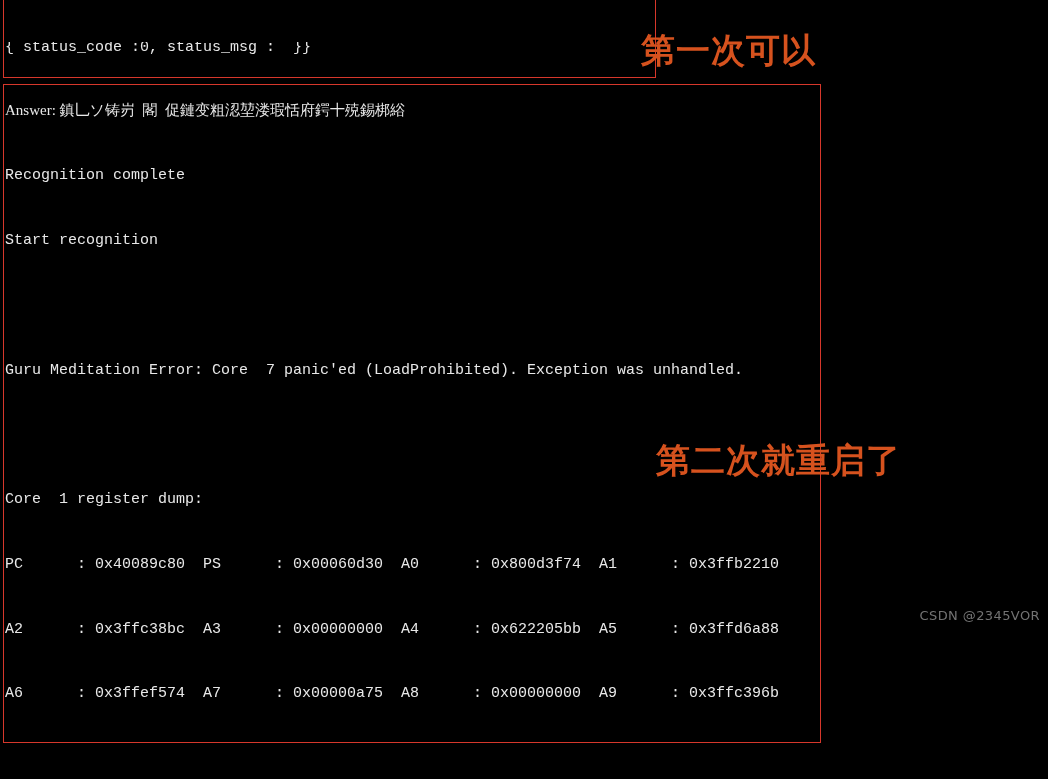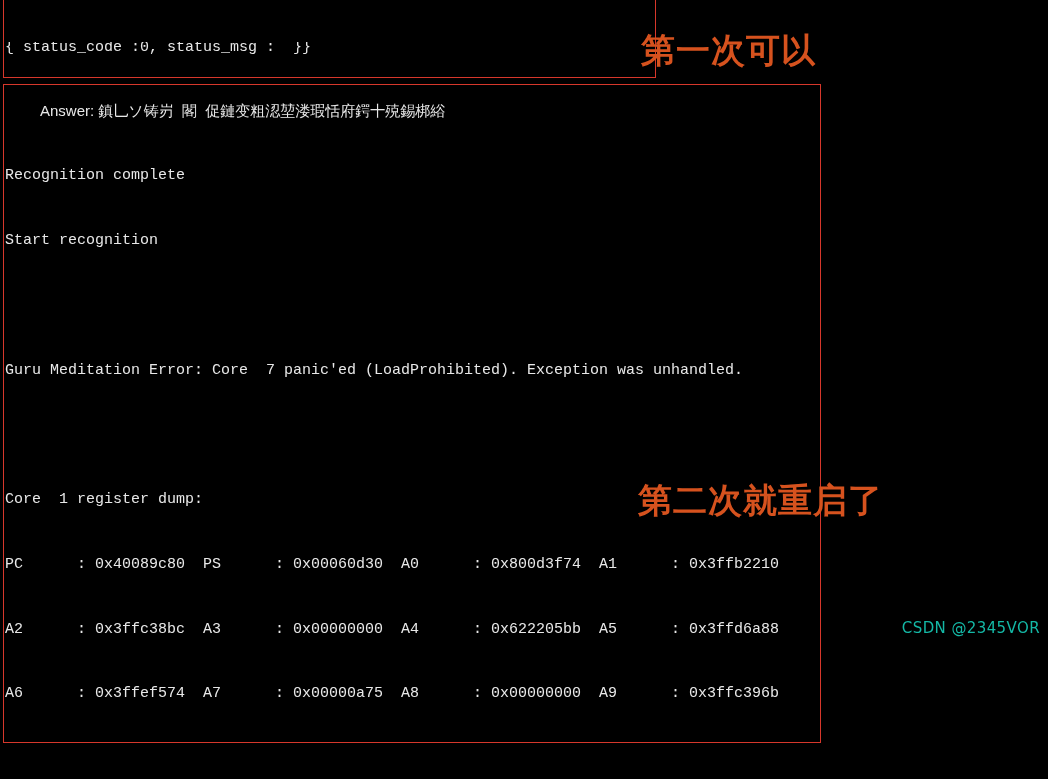--- a/index.html
+++ b/index.html
@@ -42,23 +42,22 @@
     color: transparent;
   }
   .line.clipped {
     height: 14px;
     line-height: 12px;
     overflow: hidden;
     position: relative;
     top: -1px;
   }
   .cjk {
-    font-family: Liberation Sans, sans-serif;
+    font-family: Liberation Serif, serif;
     font-size: 15px;
-    padding-left: 35px;
   }
 
   
   .redbox {
     position: absolute;
     border: 1.5px solid #d6372b;
     box-sizing: border-box;
     pointer-events: none;
   }
   #redbox-first {
@@ -82,33 +81,32 @@
     font-size: 34px;
     font-weight: 700;
     letter-spacing: 1px;
     white-space: nowrap;
   }
   #annotation-first {
     left: 641px;
     top: 28px;
   }
   #annotation-second {
-    left: 638px;
+    left: 656px;
     top: 438px;
-    margin-top: 40px;
   }
 
   
   #watermark {
     position: absolute;
     right: 8px;
-    bottom: 6px;
-    color: #14b8a6;
+    bottom: 20px;
+    color: #737373;
     font-family: "DejaVu Sans", "Liberation Sans", sans-serif;
-    font-size: 15px;
+    font-size: 13px;
     letter-spacing: 0.4px;
     white-space: nowrap;
   }
 </style>
 </head>
 <body>
 
 <div id="screen">
 
   <div class="console">

